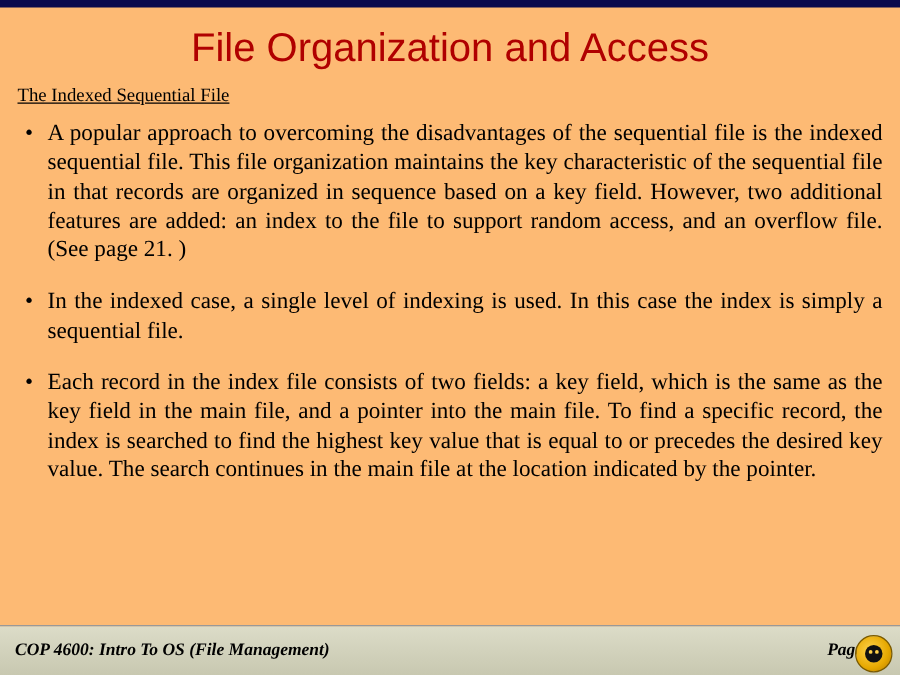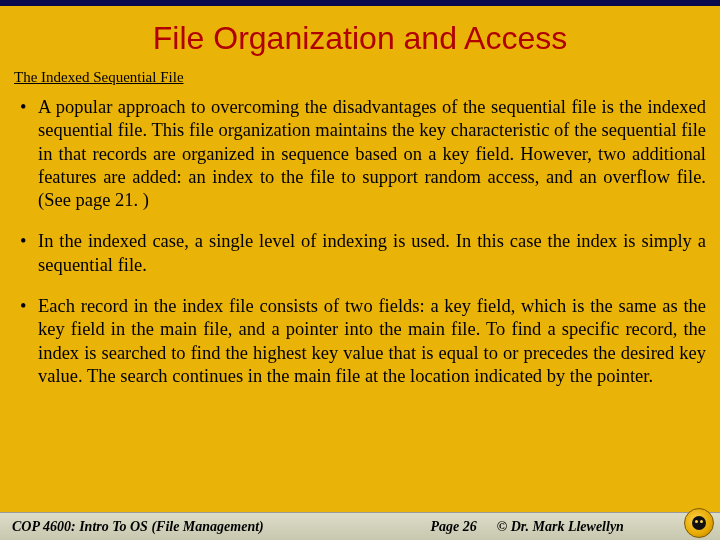--- a/index.html
+++ b/index.html
@@ -1,19 +1,19 @@
 <!DOCTYPE html>
 <html><head>
 <meta charset="utf-8">
 <style>
   * { box-sizing: border-box; margin: 0; padding: 0; }
   html, body { width: 720px; height: 540px; overflow: hidden; font-family: "Times New Roman", Times, serif; }
   .slide {
     width: 720px; height: 540px;
-    background: #eab308;
+    background: #fdba74;
     position: relative;
     border-top: 6px solid #0a0a4d;
     display: flex; flex-direction: column;
   }
   .title {
     color: #b00000;
     font-family: Arial, Helvetica, sans-serif;
     font-size: 32px;
     text-align: center;
     margin: 14px 0 8px 0;
@@ -36,21 +36,21 @@
     text-align: justify;
     margin-bottom: 18px;
   }
   li .bullet {
     width: 24px; flex-shrink: 0;
     text-align: left;
     padding-left: 6px;
   }
   li .text { flex: 1; }
   .footer {
-    height: 28px;
+    height: 40px;
     background: linear-gradient(#dcdcc8, #c8c8b0);
     border-top: 1px solid #999;
     display: flex;
     align-items: center;
     font-family: "Times New Roman", serif;
     font-style: italic;
     font-weight: bold;
     font-size: 14px;
     padding: 0 12px;
     position: relative;
@@ -95,18 +95,17 @@
       </li>
       <li>
         <span class="bullet">•</span>
         <span class="text">Each record in the index file consists of two fields: a key field, which is the same as the key field in the main file, and a pointer into the main file. To find a specific record, the index is searched to find the highest key value that is equal to or precedes the desired key value.  The search continues in the main file at the location indicated by the pointer.</span>
       </li>
     </ul>
   </div>
   <div class="footer">
     <div class="left">COP 4600: Intro To OS  (File Management)</div>
     <div class="center">Page 26</div>
-    <div class="right">© Dr. Mark Llewellyn</div>
     <div class="logo">
       <div class="logo-inner"></div>
     </div>
   </div>
 </div>
 
 </body></html>

